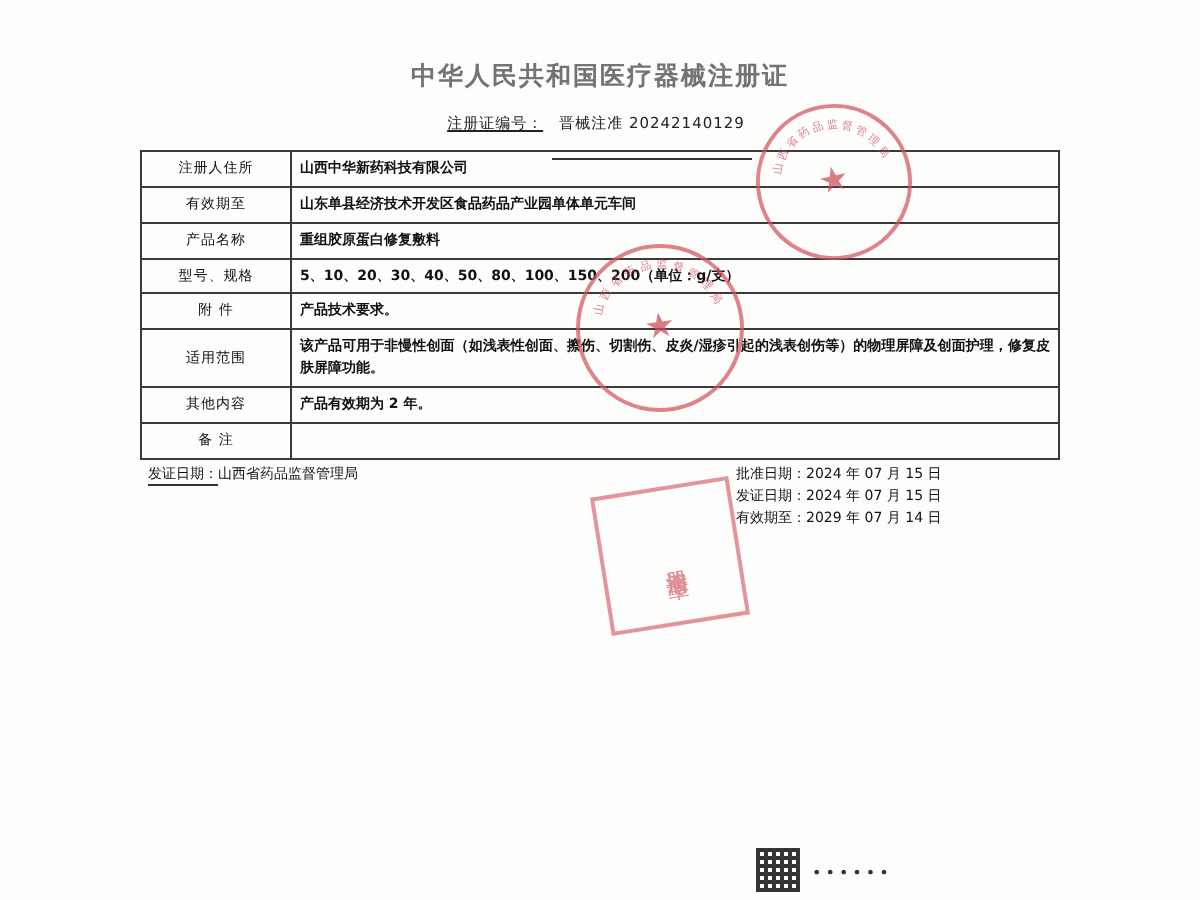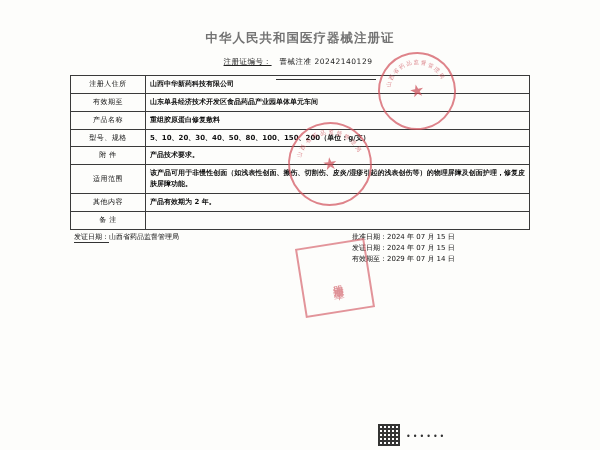--- a/index.html
+++ b/index.html
@@ -97,20 +97,21 @@
   td.dates-cell {
     width: 190px;
     text-align: left;
   }
   .auth-label {
     border-bottom: 1px solid #333;
     padding-bottom: 1px;
   }
   .date-row {
     white-space: nowrap;
+    margin-left: 16px;
   }
   
   .seal {
     position: absolute;
     border: 2px solid #d3555f;
     border-radius: 50%;
     color: #cc4d57;
     opacity: 0.72;
     pointer-events: none;
   }

